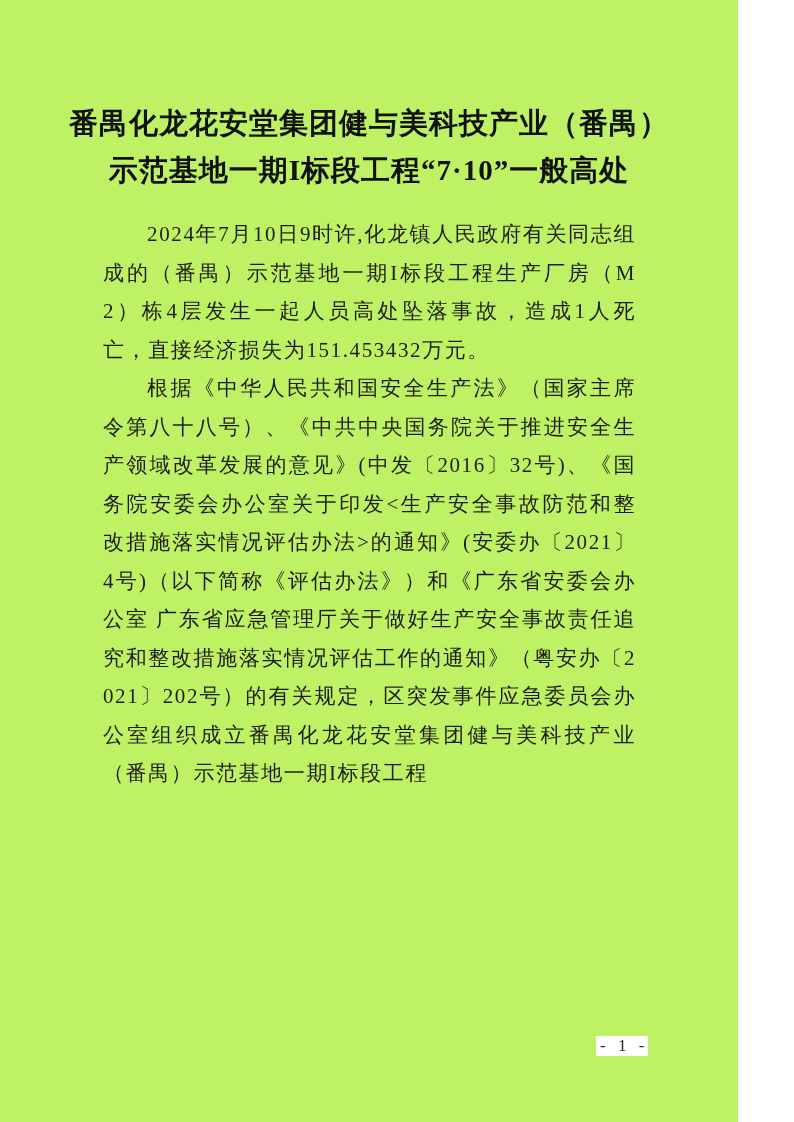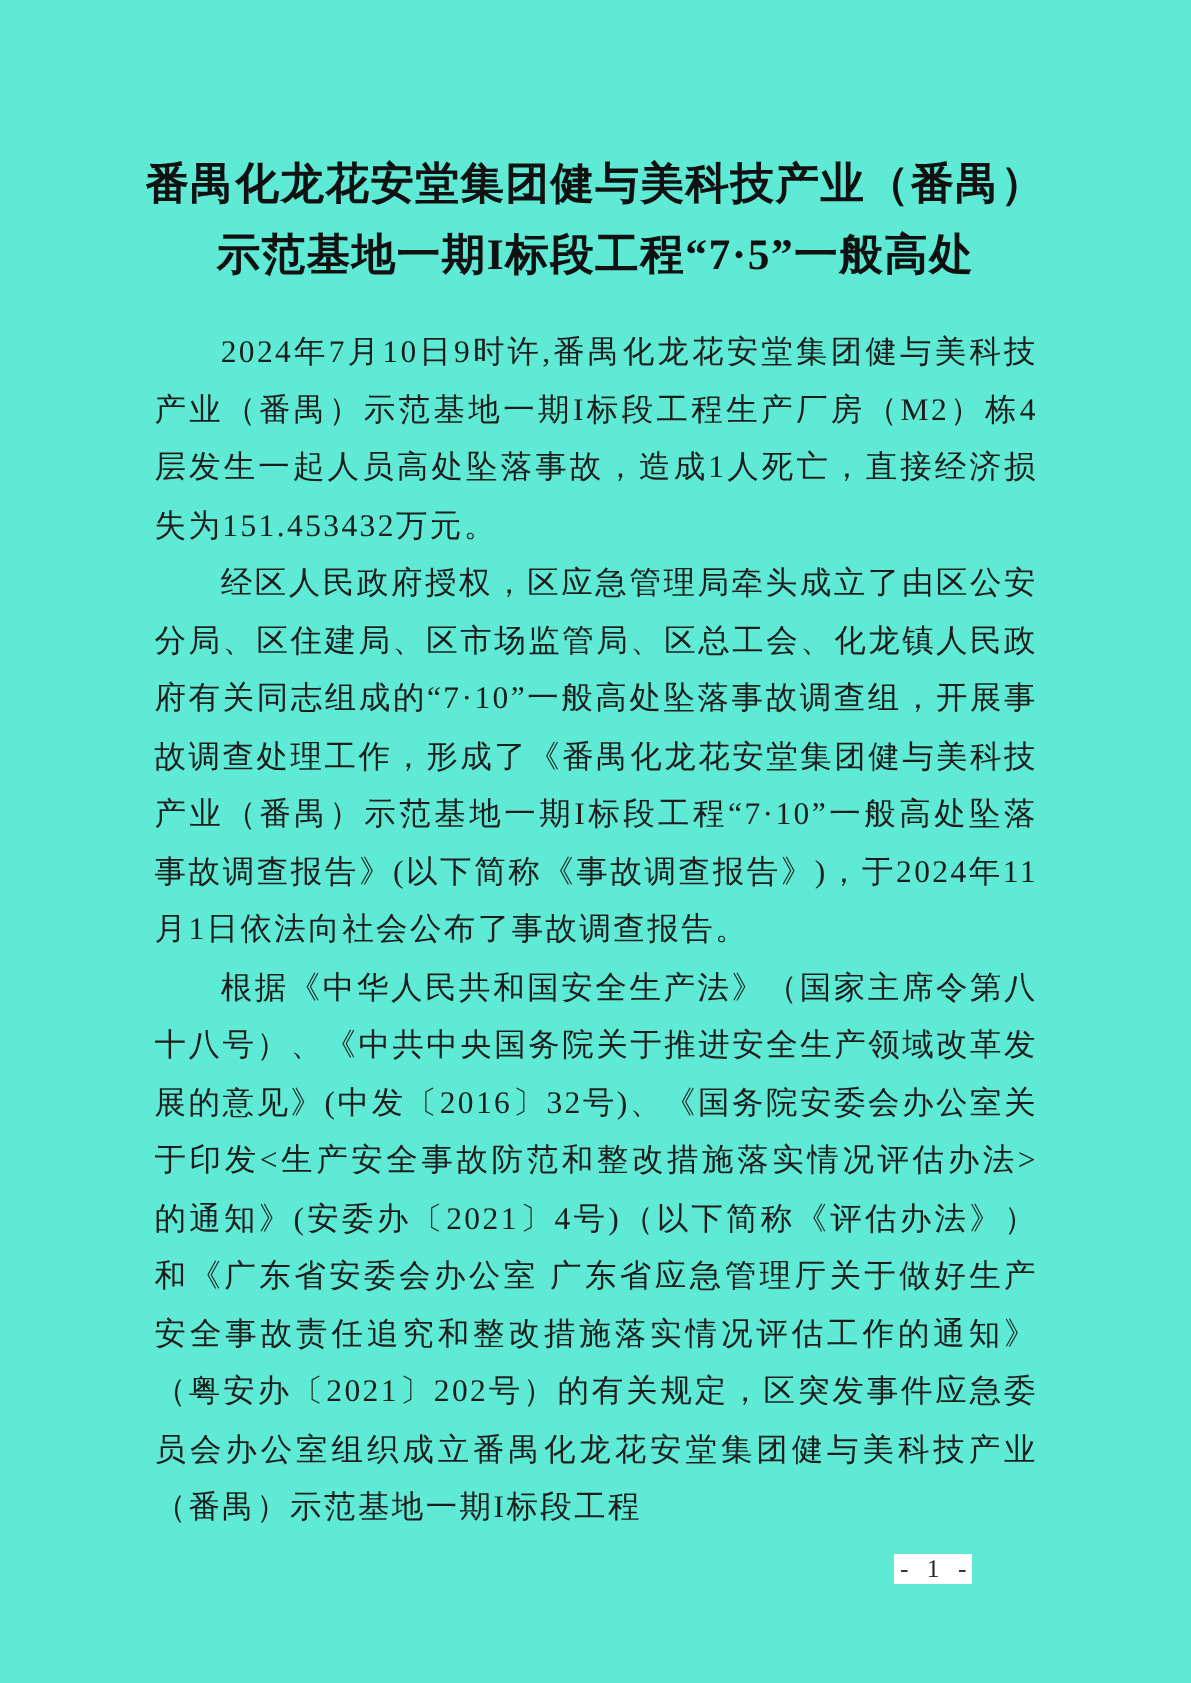--- a/index.html
+++ b/index.html
@@ -2,23 +2,23 @@
 <html><head>
 <meta charset="utf-8">
 <style>
   html, body {
     margin: 0;
     padding: 0;
     background: #ffffff;
   }
   .page {
     position: relative;
-    width: 794px;
+    width: 738px;
     height: 1122px;
-    background: #5eead4;
+    background: #bef264;
     overflow: hidden;
     font-family: "Liberation Serif", "DejaVu Serif", serif;
     color: #1d1d1d;
   }
   .title {
     margin: 0;
     padding-top: 100px;
     text-align: center;
     font-size: 29px;
     font-weight: bold;
@@ -54,24 +54,23 @@
     padding-left: 4px;
   }
 </style>
 </head>
 <body>
 
 <div class="page">
 
   <h1 class="title">
     <span class="title-line">番禺化龙花安堂集团健与美科技产业（番禺）</span>
-    <span class="title-line">示范基地一期I标段工程“7·5”一般高处</span>
+    <span class="title-line">示范基地一期I标段工程“7·10”一般高处</span>
   </h1>
 
   <div class="content">
-    <p>2024年7月10日9时许,番禺化龙花安堂集团健与美科技产业（番禺）示范基地一期I标段工程生产厂房（M2）栋4层发生一起人员高处坠落事故，造成1人死亡，直接经济损失为151.453432万元。</p>
-    <p>经区人民政府授权，区应急管理局牵头成立了由区公安分局、区住建局、区市场监管局、区总工会、化龙镇人民政府有关同志组成的“7·10”一般高处坠落事故调查组，开展事故调查处理工作，形成了《番禺化龙花安堂集团健与美科技产业（番禺）示范基地一期I标段工程“7·10”一般高处坠落事故调查报告》(以下简称《事故调查报告》)，于2024年11月1日依法向社会公布了事故调查报告。</p>
+    <p>2024年7月10日9时许,化龙镇人民政府有关同志组成的（番禺）示范基地一期I标段工程生产厂房（M2）栋4层发生一起人员高处坠落事故，造成1人死亡，直接经济损失为151.453432万元。</p>
     <p>根据《中华人民共和国安全生产法》（国家主席令第八十八号）、《中共中央国务院关于推进安全生产领域改革发展的意见》(中发〔2016〕32号)、《国务院安委会办公室关于印发&lt;生产安全事故防范和整改措施落实情况评估办法&gt;的通知》(安委办〔2021〕4号)（以下简称《评估办法》）和《广东省安委会办公室 广东省应急管理厅关于做好生产安全事故责任追究和整改措施落实情况评估工作的通知》（粤安办〔2021〕202号）的有关规定，区突发事件应急委员会办公室组织成立番禺化龙花安堂集团健与美科技产业（番禺）示范基地一期I标段工程</p>
   </div>
 
   <div class="page-number">- 1 -</div>
 
 </div>
 
 </body></html>

